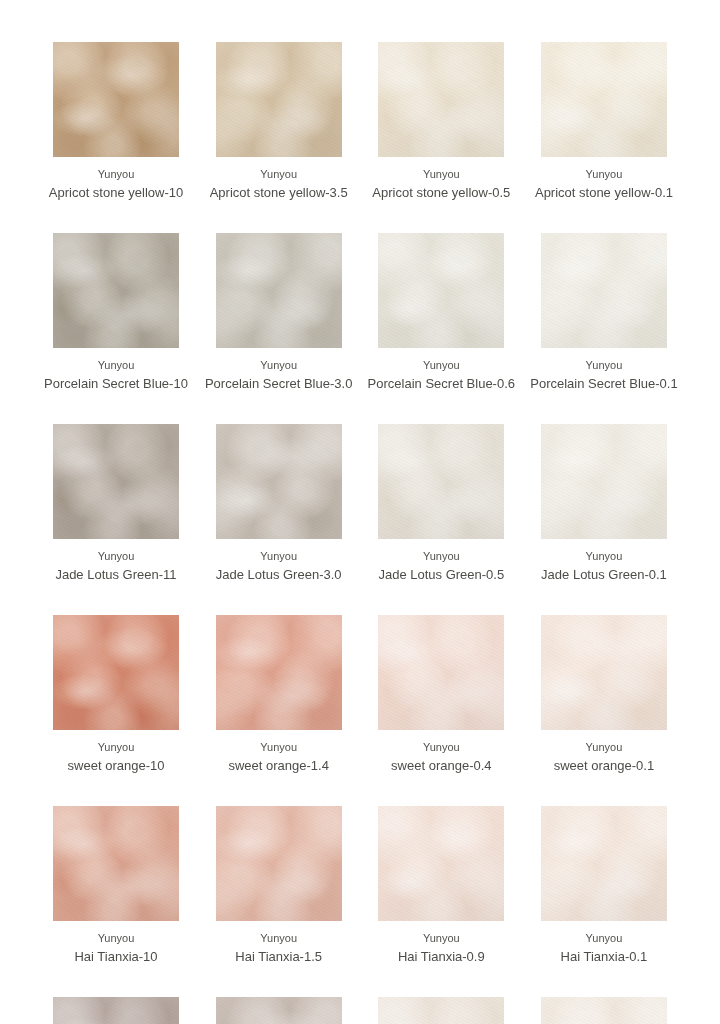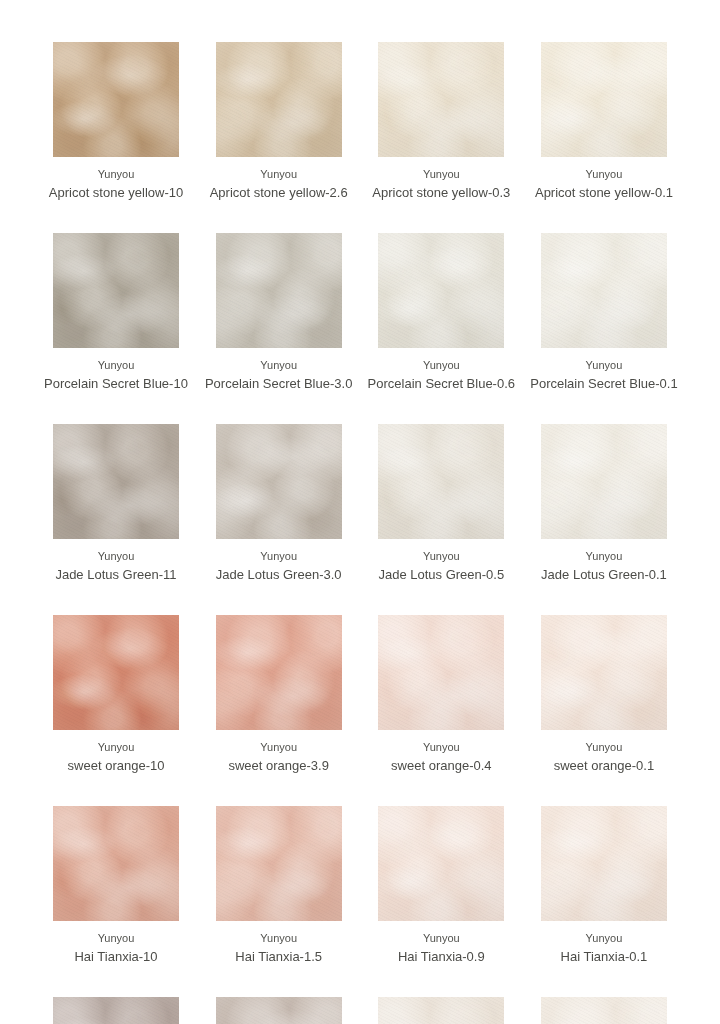--- a/index.html
+++ b/index.html
@@ -127,31 +127,31 @@
         <div class="swatch-name">Apricot stone yellow-10</div>
       </div>
       <div class="swatch-cell">
         <div class="swatch-chip" style="background-color: rgb(216, 198, 171);">
           <div class="tex" style="background-position: 37% 53%; transform: scaleX(-1);"></div>
           <div class="tex2" style="transform: none;"></div>
           <div class="tex3"></div>
           <div class="sheen"></div>
         </div>
         <div class="swatch-brand">Yunyou</div>
-        <div class="swatch-name">Apricot stone yellow-2.6</div>
+        <div class="swatch-name">Apricot stone yellow-3.5</div>
       </div>
       <div class="swatch-cell">
         <div class="swatch-chip" style="background-color: rgb(236, 227, 210);">
           <div class="tex" style="background-position: 74% 6%; transform: none;"></div>
           <div class="tex2" style="transform: none;"></div>
           <div class="tex3"></div>
           <div class="sheen"></div>
         </div>
         <div class="swatch-brand">Yunyou</div>
-        <div class="swatch-name">Apricot stone yellow-0.3</div>
+        <div class="swatch-name">Apricot stone yellow-0.5</div>
       </div>
       <div class="swatch-cell">
         <div class="swatch-chip" style="background-color: rgb(242, 235, 220);">
           <div class="tex" style="background-position: 11% 59%; transform: scaleX(-1);"></div>
           <div class="tex2" style="transform: scaleY(-1);"></div>
           <div class="tex3"></div>
           <div class="sheen"></div>
         </div>
         <div class="swatch-brand">Yunyou</div>
         <div class="swatch-name">Apricot stone yellow-0.1</div>
@@ -247,21 +247,21 @@
         <div class="swatch-name">sweet orange-10</div>
       </div>
       <div class="swatch-cell">
         <div class="swatch-chip" style="background-color: rgb(227, 171, 152);">
           <div class="tex" style="background-position: 81% 89%; transform: scaleX(-1);"></div>
           <div class="tex2" style="transform: none;"></div>
           <div class="tex3"></div>
           <div class="sheen"></div>
         </div>
         <div class="swatch-brand">Yunyou</div>
-        <div class="swatch-name">sweet orange-3.9</div>
+        <div class="swatch-name">sweet orange-1.4</div>
       </div>
       <div class="swatch-cell">
         <div class="swatch-chip" style="background-color: rgb(243, 223, 213);">
           <div class="tex" style="background-position: 18% 42%; transform: none;"></div>
           <div class="tex2" style="transform: none;"></div>
           <div class="tex3"></div>
           <div class="sheen"></div>
         </div>
         <div class="swatch-brand">Yunyou</div>
         <div class="swatch-name">sweet orange-0.4</div>

